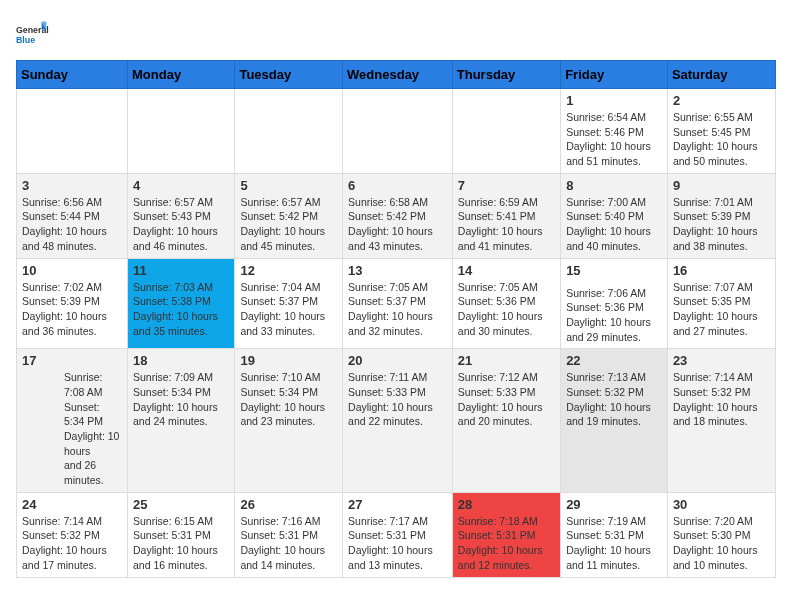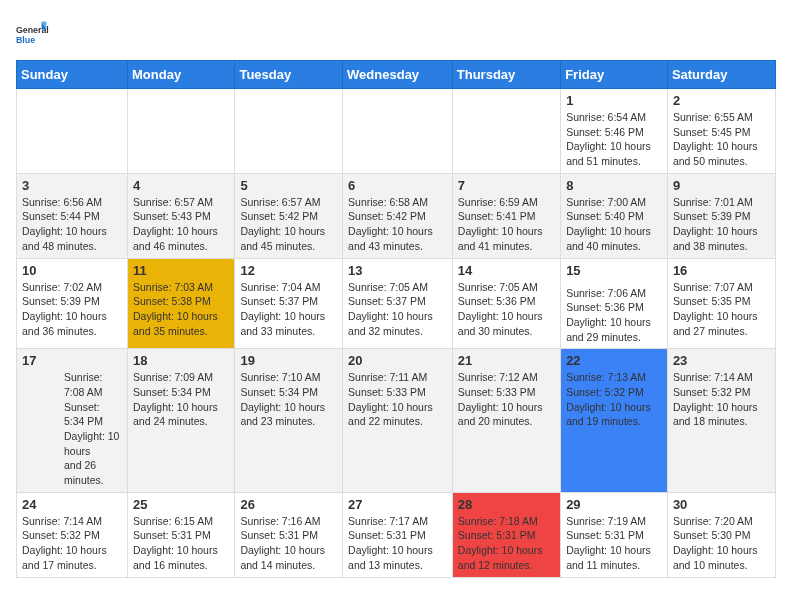--- a/index.html
+++ b/index.html
@@ -37,21 +37,21 @@
       font-size: 16px;
       color: #444;
     }
     .calendar {
       width: 100%;
       border-collapse: collapse;
       border: 1px solid #ccc;
     }
     .calendar th {
       background: #2a7de1;
-      color: #ffffff;
+      color: #000000;
       font-size: 13px;
       font-weight: bold;
       padding: 6px 4px;
       text-align: left;
       border: 1px solid #1a6fc4;
     }
     .calendar td {
       vertical-align: top;
       padding: 4px 5px;
       font-size: 11px;
@@ -183,21 +183,21 @@
         </td>
       </tr>
       <tr>
         <td style="background: rgb(255, 255, 255);">
           <span class="day-number">10</span>
           <div class="day-info" style="white-space: pre-line;">Sunrise: 7:02 AM
 Sunset: 5:39 PM
 Daylight: 10 hours
 and 36 minutes.</div>
         </td>
-        <td style="background: #eab308;">
+        <td style="background: #0ea5e9;">
           <span class="day-number">11</span>
           <div class="day-info" style="white-space: pre-line;">Sunrise: 7:03 AM
 Sunset: 5:38 PM
 Daylight: 10 hours
 and 35 minutes.</div>
         </td>
         <td style="background: rgb(255, 255, 255);">
           <span class="day-number">12</span>
           <div class="day-info" style="white-space: pre-line;">Sunrise: 7:04 AM
 Sunset: 5:37 PM
@@ -262,21 +262,21 @@
 Daylight: 10 hours
 and 22 minutes.</div>
         </td>
         <td style="background: rgb(242, 242, 242);">
           <span class="day-number">21</span>
           <div class="day-info" style="white-space: pre-line;">Sunrise: 7:12 AM
 Sunset: 5:33 PM
 Daylight: 10 hours
 and 20 minutes.</div>
         </td>
-        <td style="background: #3b82f6;">
+        <td style="background: #e5e5e5;">
           <span class="day-number">22</span>
           <div class="day-info" style="white-space: pre-line;">Sunrise: 7:13 AM
 Sunset: 5:32 PM
 Daylight: 10 hours
 and 19 minutes.</div>
         </td>
         <td style="background: rgb(242, 242, 242);">
           <span class="day-number">23</span>
           <div class="day-info" style="white-space: pre-line;">Sunrise: 7:14 AM
 Sunset: 5:32 PM

